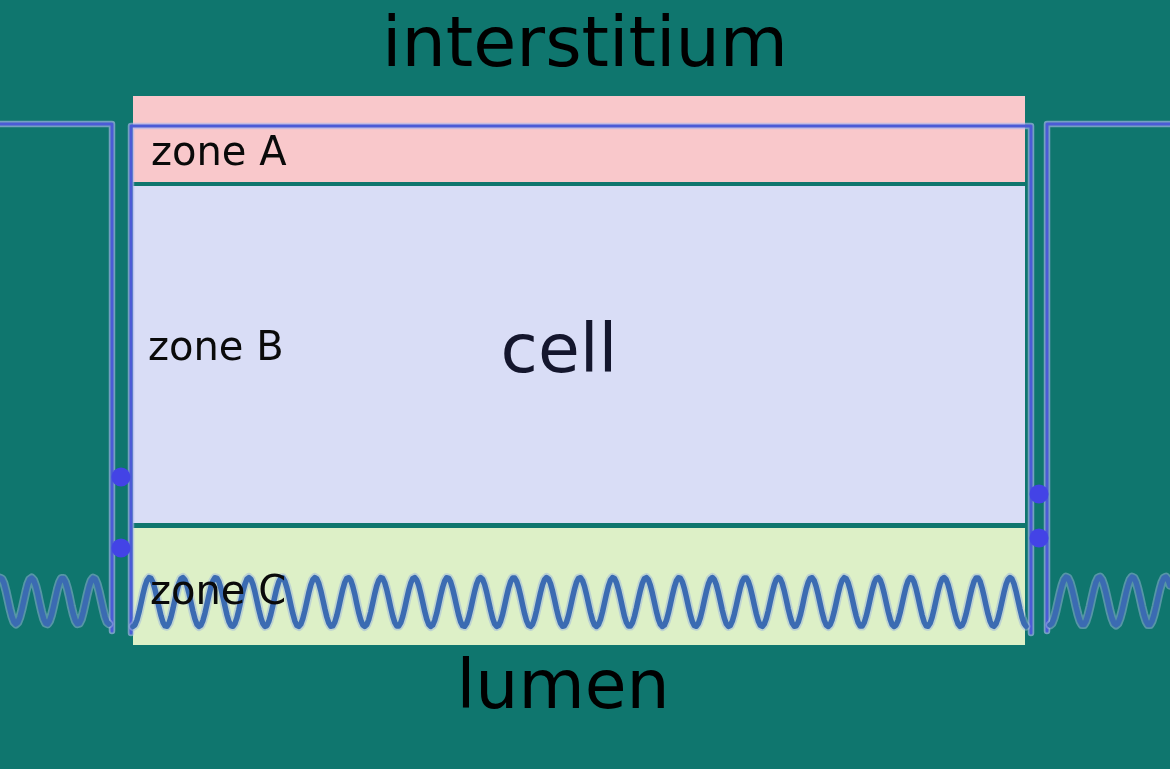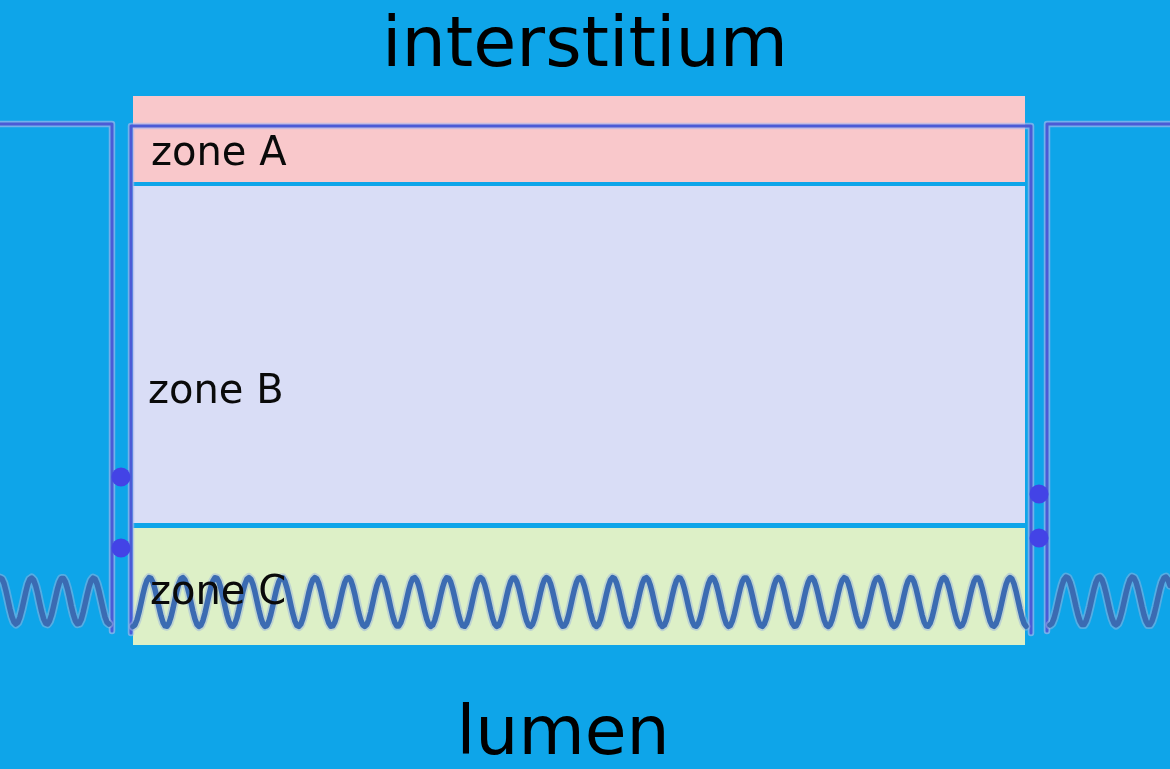--- a/index.html
+++ b/index.html
@@ -1,27 +1,27 @@
 <!DOCTYPE html>
 <html><head>
 <meta charset="utf-8">
 <style>
   html,body{margin:0;padding:0;background:#ffffff;}
   .stage{
-    position:relative;width:1170px;height:769px;background:#0ea5e9;overflow:hidden;
+    position:relative;width:1170px;height:769px;background:#0f766e;overflow:hidden;
     font-family:"DejaVu Sans","Liberation Sans",sans-serif;
   }
   .zone-band{position:absolute;left:133px;width:892px;z-index:1;}
   .zone-band.zone-a{top:96px;height:86px;}
   .zone-band.zone-b{top:186px;height:337px;}
   .zone-band.zone-c{top:528px;height:117px;}
   #fig-svg{position:absolute;left:0;top:0;width:1170px;height:769px;z-index:2;}
   .label{position:absolute;z-index:3;white-space:nowrap;}
   .title-top{left:585px;top:4px;transform:translateX(-50%);font-size:70px;line-height:1.1;color:#000;}
-  .title-bottom{left:563px;top:694px;transform:translateX(-50%);font-size:68px;line-height:1.1;color:#000;}
+  .title-bottom{left:563px;top:648px;transform:translateX(-50%);font-size:68px;line-height:1.1;color:#000;}
   .cell-label{left:559px;top:312px;transform:translateX(-50%);font-size:68px;line-height:1.1;}
   .zone-label{font-size:40px;line-height:1.0;color:#0a0a0a;}
   .zone-label-a{left:151px;top:131px;}
   .zone-label-b{left:148px;top:326px;}
   .zone-label-c{left:150px;top:539px;}
 </style>
 </head>
 <body>
 
 <div class="stage">
@@ -46,20 +46,21 @@
       <circle cx="121" cy="477" r="9.5" fill="#4343e6"></circle>
       <circle cx="121" cy="548" r="9.5" fill="#4343e6"></circle>
       <circle cx="1039" cy="494" r="9.5" fill="#4343e6"></circle>
       <circle cx="1039" cy="538" r="9.5" fill="#4343e6"></circle>
     </svg>
 
   <div class="label title-top">interstitium</div>
 
   <div class="label zone-label zone-label-a" style="color: rgb(10, 10, 10);">zone A</div>
 
-  <div class="label zone-label zone-label-b" style="color: rgb(10, 10, 10); margin-top: 43px;">zone B</div>
+  <div class="label zone-label zone-label-b" style="color: rgb(10, 10, 10);">zone B</div>
 
+  <div class="label cell-label" style="color: rgb(20, 22, 45);">cell</div>
 
   <div class="label zone-label zone-label-c" style="color: rgb(10, 10, 10); margin-top: 31px;">zone C</div>
 
   <div class="label title-bottom">lumen</div>
 
 </div>
 
 </body></html>

